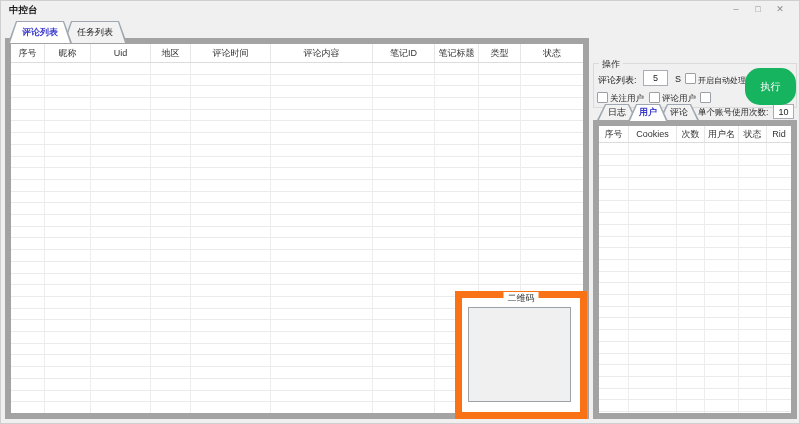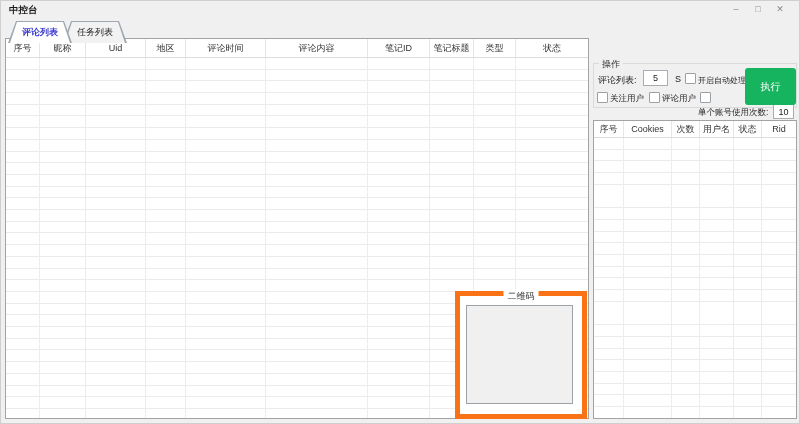--- a/index.html
+++ b/index.html
@@ -23,36 +23,36 @@
   .tab span { position:relative; z-index:2; font-size:9px; color:#222; white-space:nowrap; }
   .tab.sel { height:18px; z-index:6; }
   .tab.sel::after { background:#ffffff; }
   .tab.sel span { color:#3a3ace; font-weight:bold; }
   .tabs-left { left:7px; top:20px; }
   .tabs-right { left:596px; top:103px; }
   .tabs-right .tab { padding:0 11px; height:16px; }
   .tabs-right .tab.sel { height:17px; }
 
   
-  .panel { position:absolute; background:#ec4899; border:1px solid #a3a3a3; }
+  .panel { position:absolute; background:#ec4899; border:6px solid #a3a3a3; }
   .panel-left { left:4px; top:37px; width:584px; height:381px; }
   .thead { display:flex; height:19px; border-bottom:1px solid #dcdcdc; background:#fff; }
   .th { font-size:9px; color:#333; line-height:19px; text-align:center; border-right:1px solid #e6e6e6; overflow:hidden; white-space:nowrap; }
   .th:last-child { border-right:none; }
   .tbody { position:absolute; left:0; right:0; bottom:0; background:
     repeating-linear-gradient(to bottom, #ffffff 0 10.7px, #ebebeb 10.7px 11.7px); }
   .panel-left .tbody { top:19px; }
   .cols { position:absolute; inset:0; display:flex; }
   .bcol { border-right:1px solid #ededed; height:100%; }
   .bcol:last-child { border-right:none; }
   .lw1{width:34px}.lw2{width:46px}.lw3{width:60px}.lw4{width:40px}.lw5{width:80px}
   .lw6{width:102px}.lw7{width:62px}.lw8{width:44px}.lw9{width:42px}.lw10{flex:1}
 
   
-  .qr-group { position:absolute; left:454px; top:290px; width:132px; height:128px; background:#fff; border:5px solid #f97316; z-index:8; }
+  .qr-group { position:absolute; left:454px; top:290px; width:132px; height:128px; background:#fff; border:7px solid #f97316; z-index:8; }
   .qr-title { position:absolute; top:-6px; left:50%; transform:translateX(-50%); background:#fff; padding:0 4px; font-size:9px; color:#333; }
   .qr-box { position:absolute; left:6px; right:9px; top:9px; bottom:10px; background:#f0f0f0; border:1px solid #9da2a7; }
 
   
   .group { position:absolute; border:1px solid #dadada; }
   .group-label { position:absolute; top:-6px; background:#f0f0f0; padding:0 3px; font-size:9px; color:#333; white-space:nowrap; }
   .grp-proxy { left:592px; top:25px; width:204px; height:33px; }
   .grp-proxy .group-label { left:50%; transform:translateX(-50%); }
   .grp-ops { left:592px; top:62px; width:204px; height:45px; }
   .grp-ops .group-label { left:5px; }
@@ -64,21 +64,21 @@
   .ip-label { left:7px; top:9px; }
   .ip-input { left:23px; top:5px; width:134px; height:18px; }
   .ip-cb { left:160px; top:9px; }
   .ip-enable { left:174px; top:10px; }
 
   .interval-label { left:4px; top:10px; }
   .interval-input { left:49px; top:6px; width:25px; height:16px; text-align:center; }
   .interval-unit { left:81px; top:10px; }
   .auto-cb { left:91px; top:9px; }
   .auto-label { left:104px; top:11px; font-size:8px; }
-  .exec-btn { position:absolute; left:151px; top:4px; width:51px; height:37px; background:#16b45e; color:#fff; border:none; border-radius:3px; font-size:10px; cursor:pointer; z-index:2; }
+  .exec-btn { position:absolute; left:151px; top:4px; width:51px; height:37px; background:#16b45e; color:#fff; border:none; border-radius:15px; font-size:10px; cursor:pointer; z-index:2; }
   .cb-r2-1 { left:3px; top:28px; } .lb-r2-1 { left:16px; top:29px; font-size:8.5px; }
   .cb-r2-2 { left:55px; top:28px; } .lb-r2-2 { left:68px; top:29px; font-size:8.5px; }
   .cb-r2-3 { left:106px; top:28px; } .lb-r2-3 { left:119px; top:29px; font-size:14px;margin-top:30px; }
 
   .usage-label { left:697px; top:106px; font-size:8.5px; }
   .usage-input { left:772px; top:103px; width:21px; height:15px; text-align:center; font-size:9px; }
 
   
   .panel-right { left:592px; top:119px; width:204px; height:299px; }
   .panel-right .thead { height:17px; }
@@ -153,20 +153,31 @@
     <span class="lbl auto-label">开启自动处理</span>
     <button class="exec-btn">执行</button>
     <span class="cb cb-r2-1"></span>
     <span class="lbl lb-r2-1">关注用户</span>
     <span class="cb cb-r2-2"></span>
     <span class="lbl lb-r2-2">评论用户</span>
     <span class="cb cb-r2-3"></span>
     <span class="lbl lb-r2-3">评论笔记</span>
   </div>
 
+  <div class="tabstrip tabs-right">
+    <div class="tab">
+      <span>日志</span>
+    </div>
+    <div class="tab sel">
+      <span>用户</span>
+    </div>
+    <div class="tab">
+      <span>评论</span>
+    </div>
+  </div>
   <span class="lbl usage-label">单个账号使用次数:</span>
   <input class="tbox usage-input" value="10" style="">
 
   <div class="panel panel-right">
     <div class="thead">
       <div class="th rw1">序号</div>
       <div class="th rw2">Cookies</div>
       <div class="th rw3">次数</div>
       <div class="th rw4">用户名</div>
       <div class="th rw5">状态</div>

